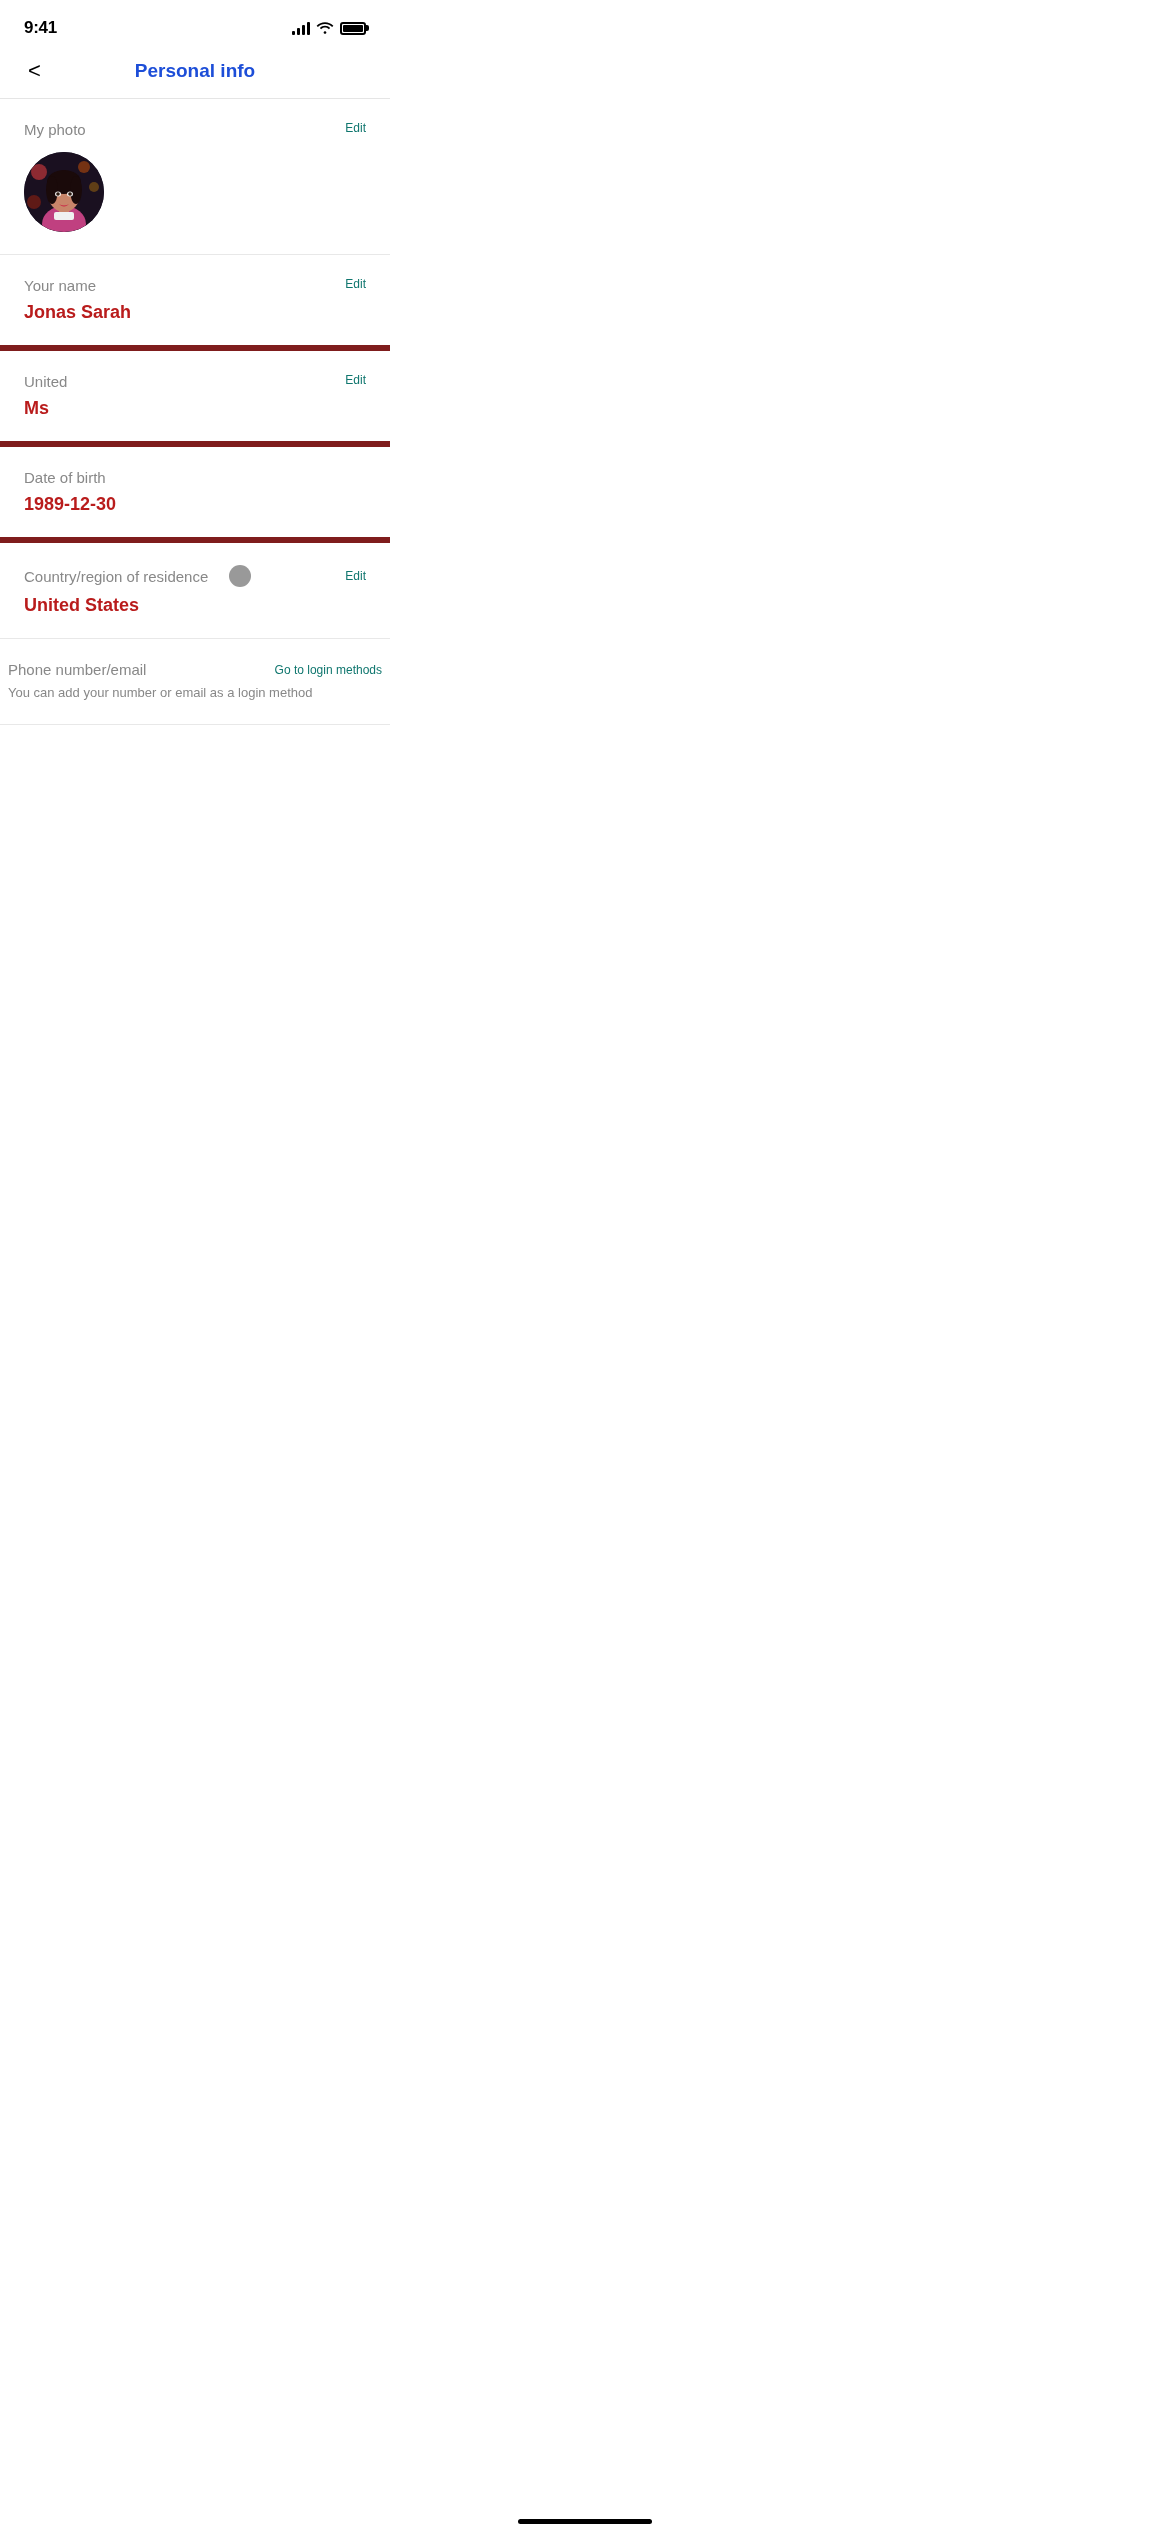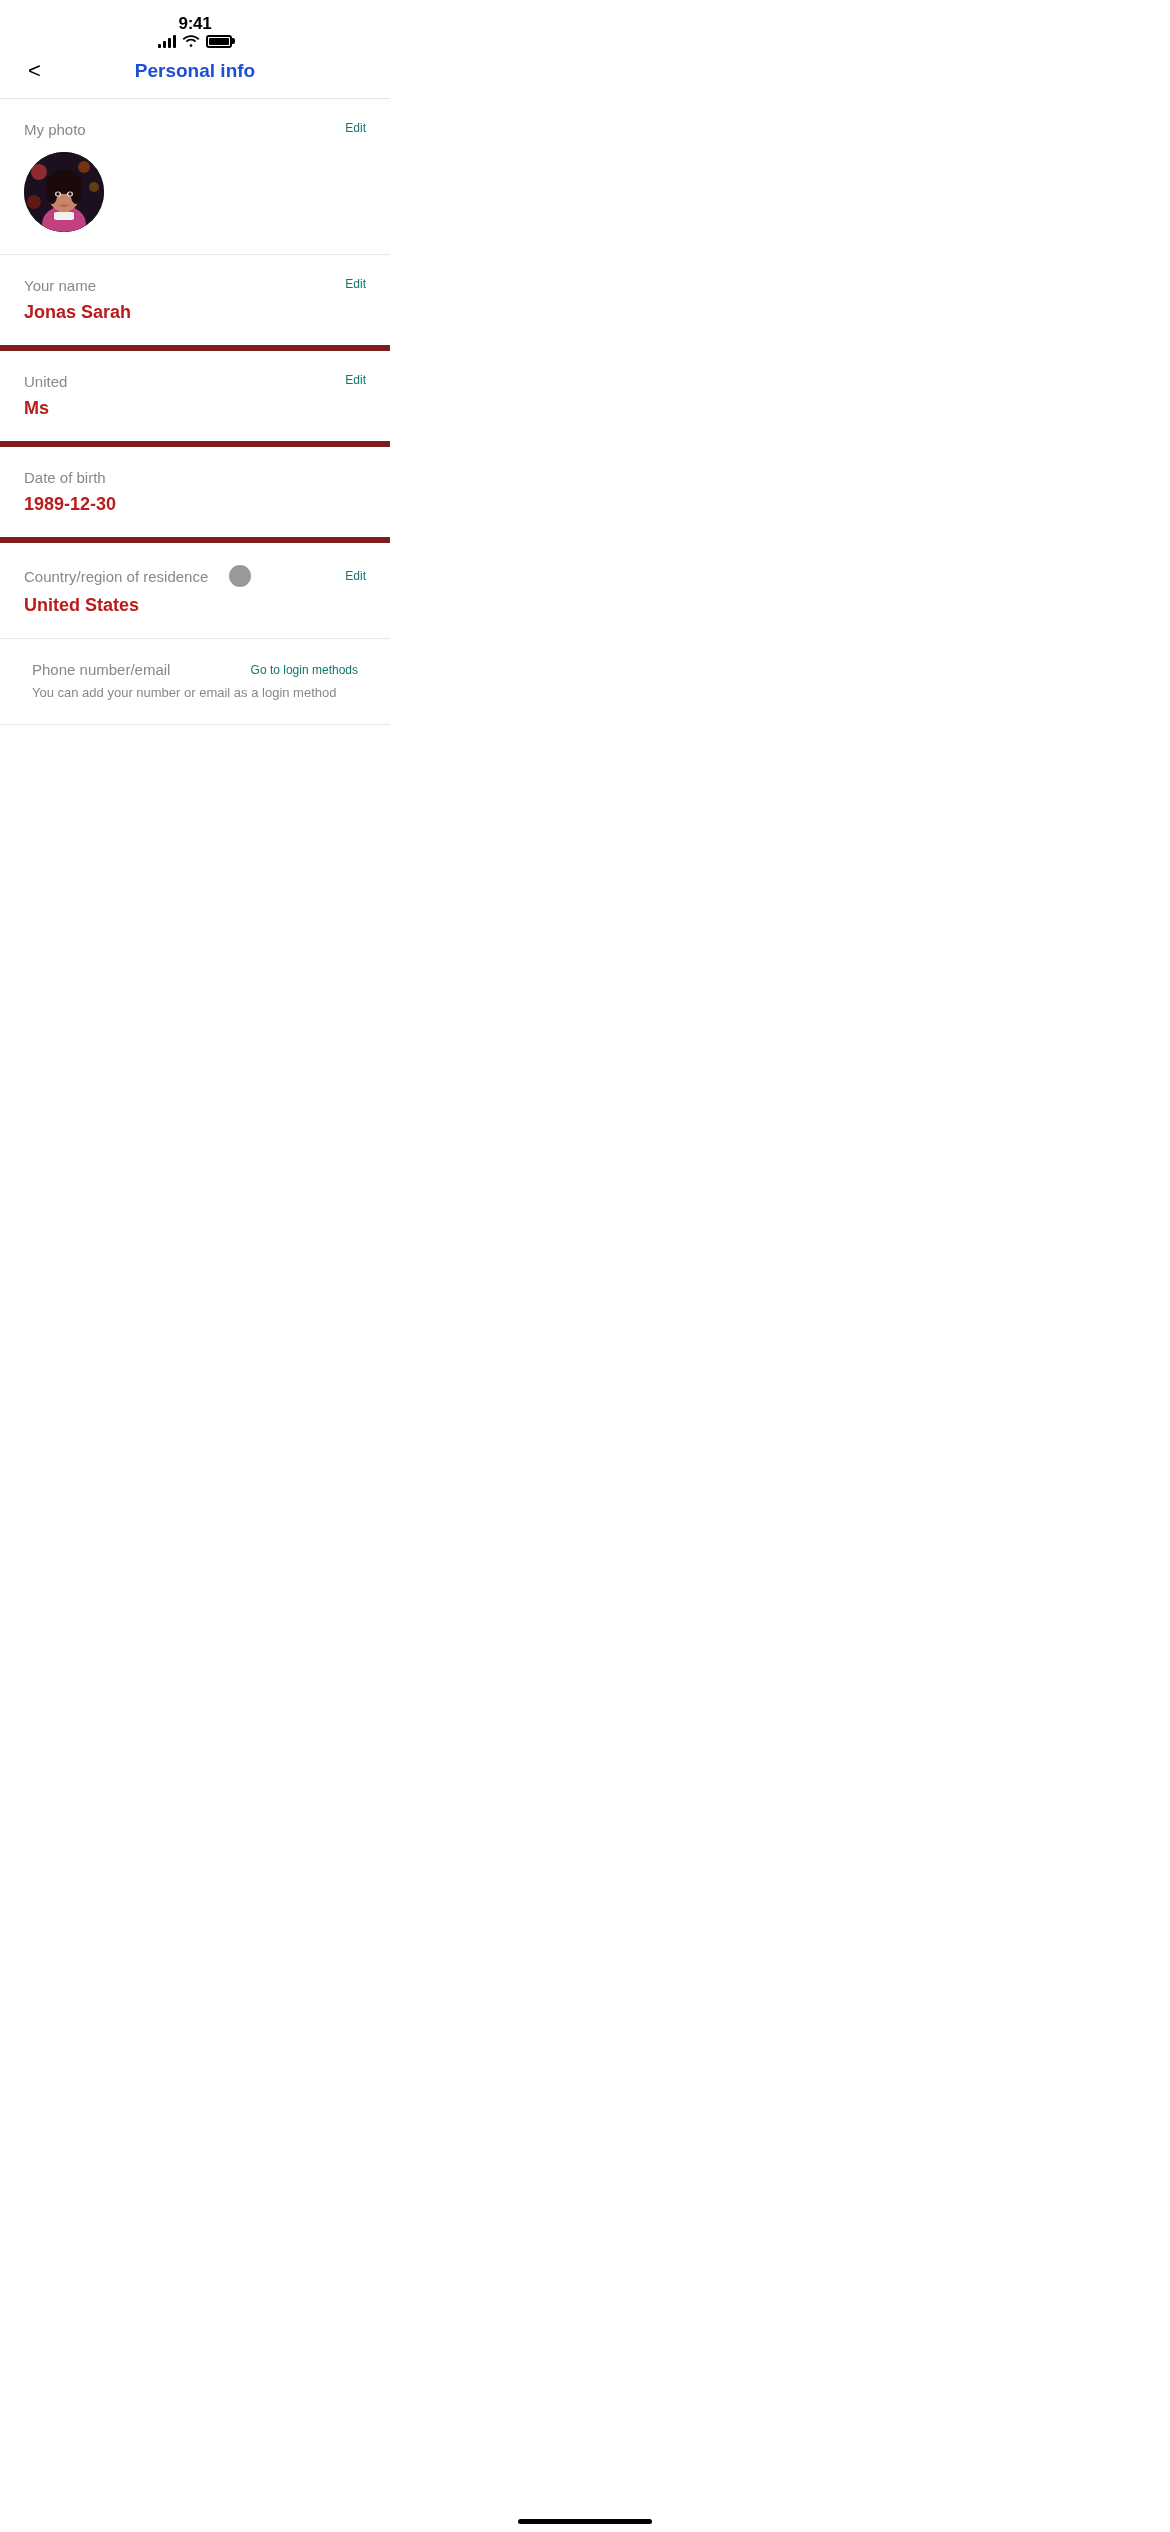--- a/index.html
+++ b/index.html
@@ -14,21 +14,20 @@
       position: relative;
     }
 
     
     .status-bar {
       display: flex;
       justify-content: space-between;
       align-items: center;
       padding: 14px 24px 8px 24px;
       height: 50px;
-      flex-direction: column;
     }
 
     .status-time {
       font-size: 17px;
       font-weight: 600;
       color: #000;
       letter-spacing: -0.3px;
     }
 
     .status-icons {
@@ -211,21 +210,21 @@
 
     .country-dot {
       width: 22px;
       height: 22px;
       border-radius: 50%;
       background: #999;
     }
 
     
     .phone-section {
-      padding: 22px 32px;
+      padding: 22px 8px;
       border-bottom: 1px solid #e8e8e8;
     }
 
     .phone-header {
       display: flex;
       justify-content: space-between;
       align-items: center;
       margin-bottom: 6px;
     }
 

